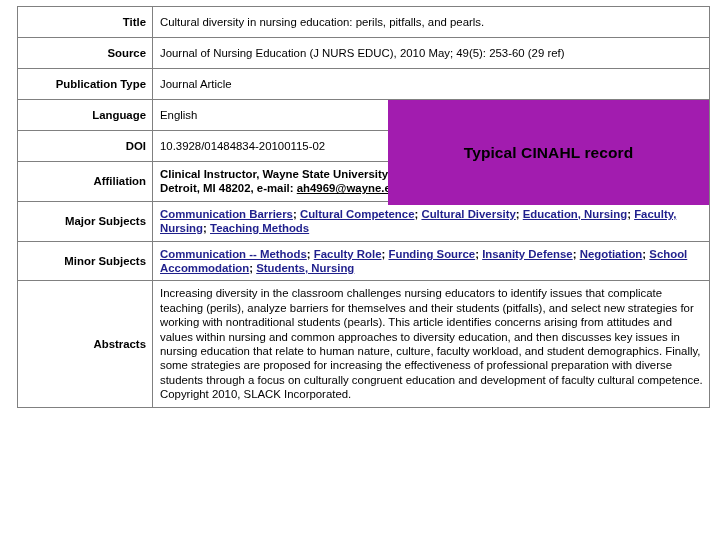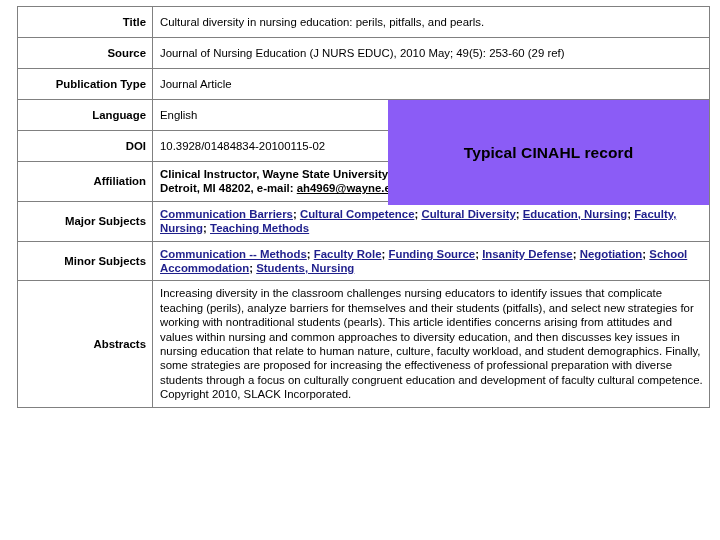--- a/index.html
+++ b/index.html
@@ -158,15 +158,15 @@
 
     <tr class="row-abstract">
       <td class="field-label">Abstracts</td>
       <td class="field-value abstract-cell">Increasing diversity in the classroom challenges nursing educators to identify issues that complicate teaching (perils), analyze barriers for themselves and their students (pitfalls), and select new strategies for working with nontraditional students (pearls). This article identifies concerns arising from attitudes and values within nursing and common approaches to diversity education, and then discusses key issues in nursing education that relate to human nature, culture, faculty workload, and student demographics. Finally, some strategies are proposed for increasing the effectiveness of professional preparation with diverse students through a focus on culturally congruent education and development of faculty cultural competence. Copyright 2010, SLACK Incorporated.</td>
     </tr>
 
 
   </tbody>
 </table>
 
-<div id="cinahl-callout" style="background: #8b5cf6;">
+<div id="cinahl-callout" style="background: #a21caf;">
   <span class="callout-text" style="color: rgb(0, 0, 0);">Typical CINAHL record</span>
 </div>
 
 </body></html>

